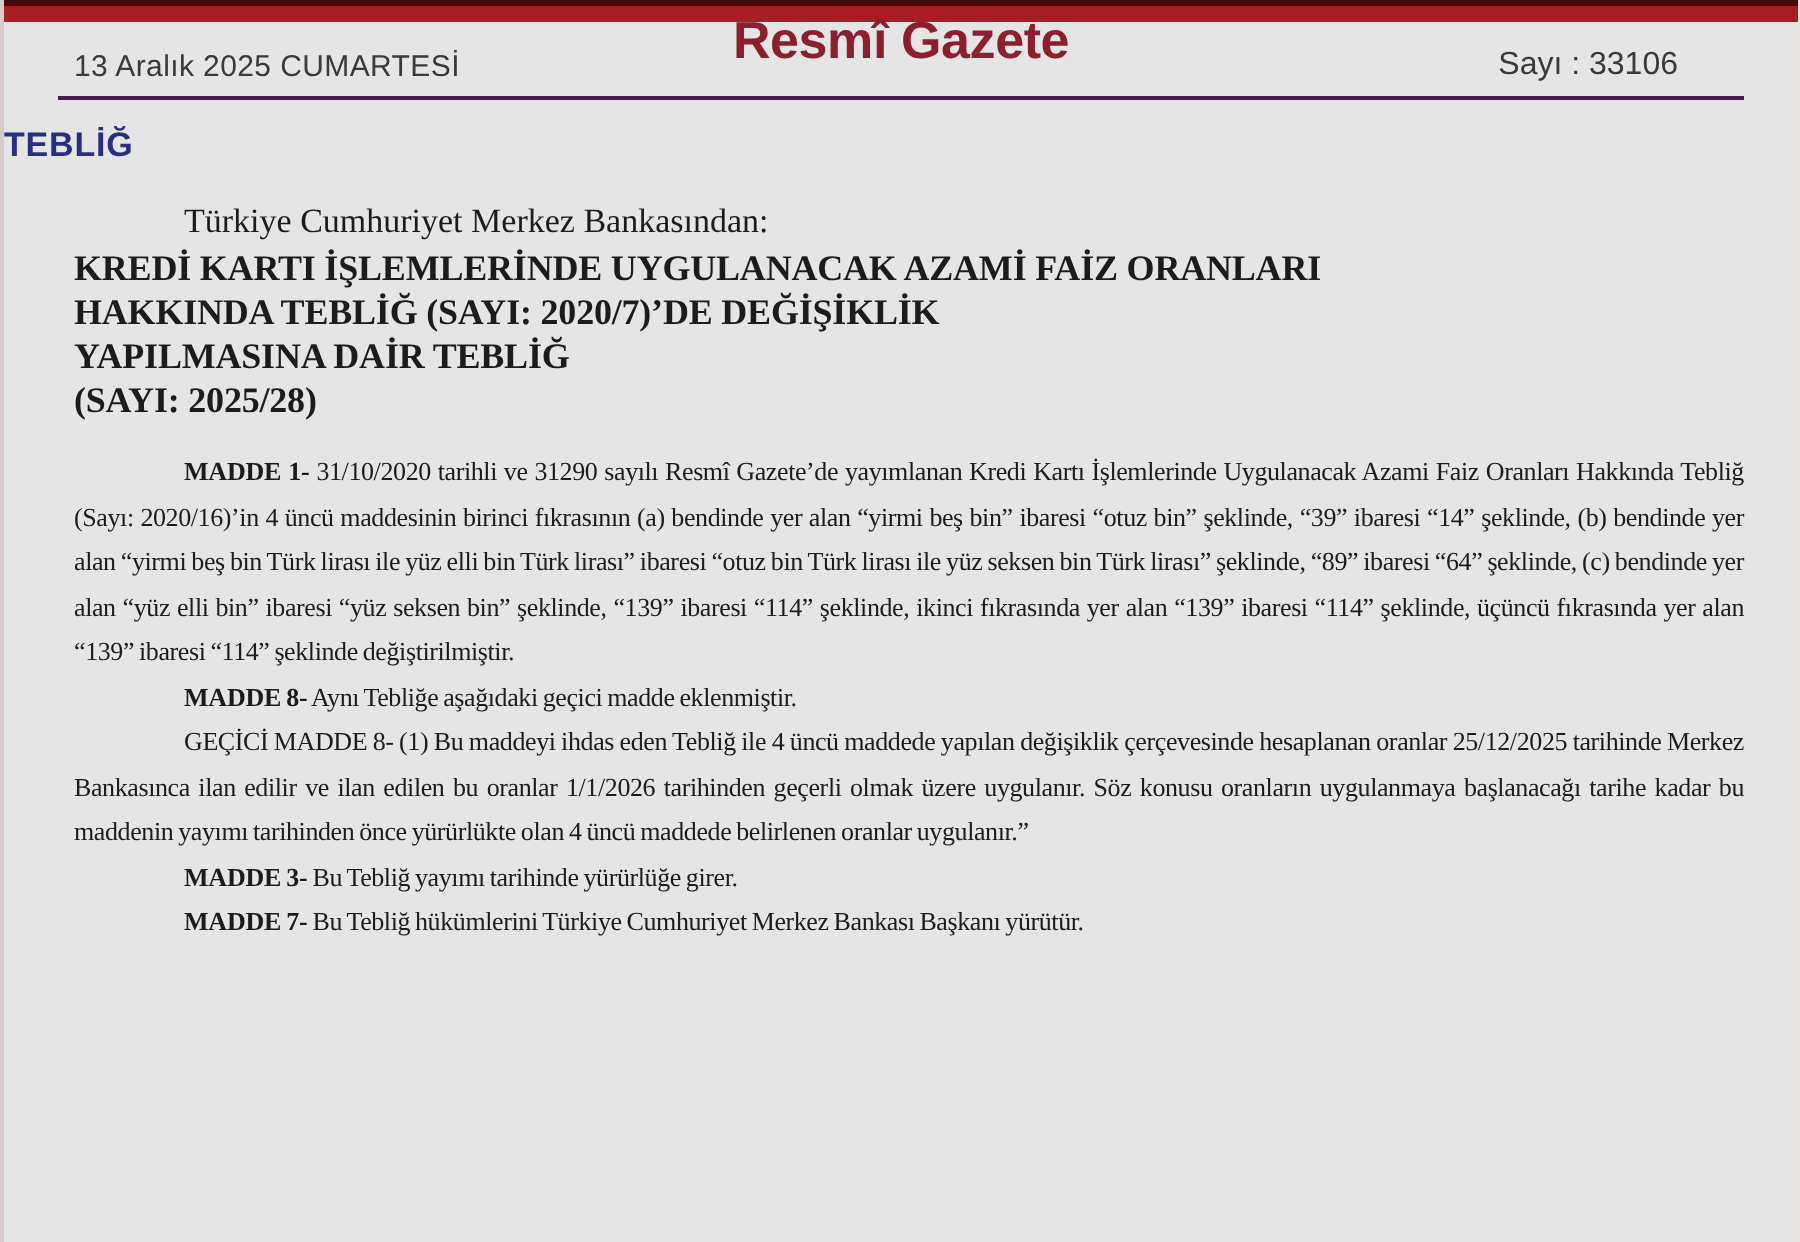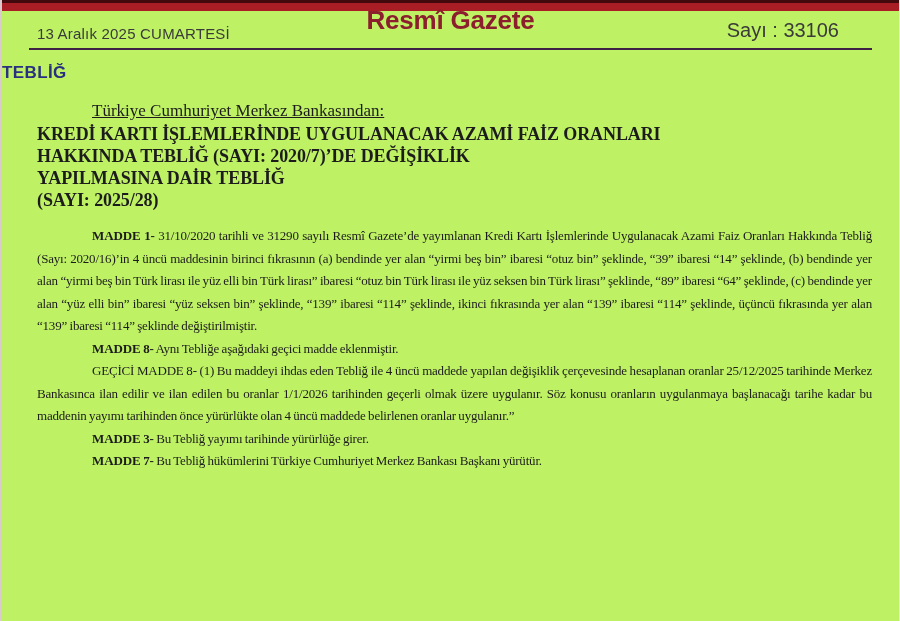--- a/index.html
+++ b/index.html
@@ -1,21 +1,21 @@
 <!DOCTYPE html>
 <html lang="tr"><head>
 <meta charset="utf-8">
 <style>
   html, body { margin: 0; padding: 0; background: #ffffff; }
   .page {
     position: relative;
     width: 900px;
     height: 621px;
     box-sizing: border-box;
-    background: #bef264;
+    background: #e5e5e5;
     overflow: hidden;
     border-left: 2px solid #d9cbcb;
     border-right: 1px solid #eee3e3;
     font-family: "Liberation Sans", sans-serif;
   }
   .topbar {
     height: 11px;
     width: 100%;
     background: linear-gradient(to bottom, #430a0e 0px, #430a0e 3px, #a81e24 3px);
   }
@@ -24,38 +24,38 @@
     position: absolute; left: 35px; bottom: 6px;
     font-size: 15px; color: #3a3a3a; letter-spacing: 0.2px;
   }
   .gazette {
     position: absolute; left: 50%; transform: translateX(-50%); bottom: 12px;
     font-size: 26px; font-weight: bold; color: #8b1f2d; letter-spacing: -0.2px;
     white-space: nowrap;
   }
   .issue {
     position: absolute; right: 60px; bottom: 6px;
-    font-size: 20px; color: #3a3a3a;
+    font-size: 16px; color: #3a3a3a;
   }
   .rule { height: 2px; background: #3e2144; margin: 0 27px; }
   .section-heading {
     margin-top: 13px; height: 20px; line-height: 20px;
     font-weight: bold; font-size: 17px;
     color: #28307f; letter-spacing: 0.4px;
   }
   .article {
     padding: 0 27px 0 35px;
     font-family: "Liberation Serif", serif;
     color: #1c1c1c;
   }
   .source {
     margin: 17px 0 0 55px; height: 22px; line-height: 22px;
     font-size: 17px;
   }
-  .source span { text-decoration: underline; }
+  .source span { }
   .title-block {
     margin-top: 1px; text-align: left;
     font-weight: bold; font-size: 18px; line-height: 22px;
     letter-spacing: -0.1px;
   }
   .body {
     margin-top: 14px;
     font-size: 13px; line-height: 22.5px;
     text-align: justify;
     letter-spacing: -0.2px; word-spacing: -0.6px;

